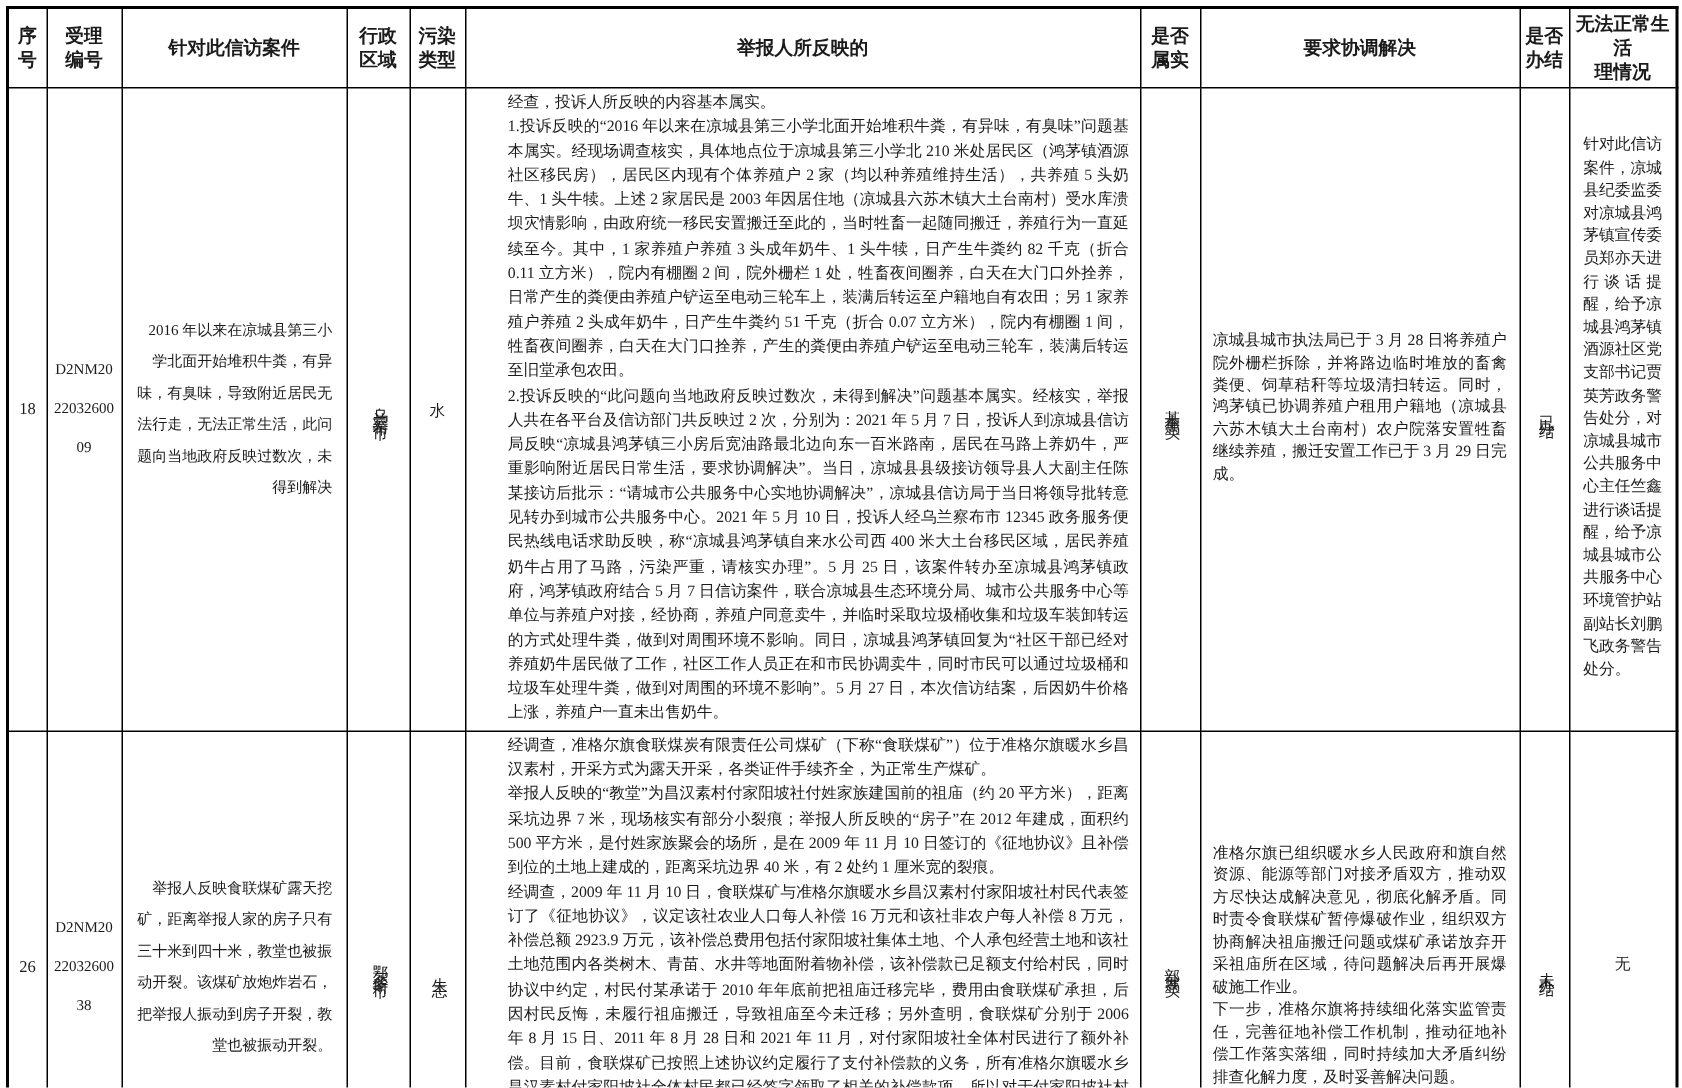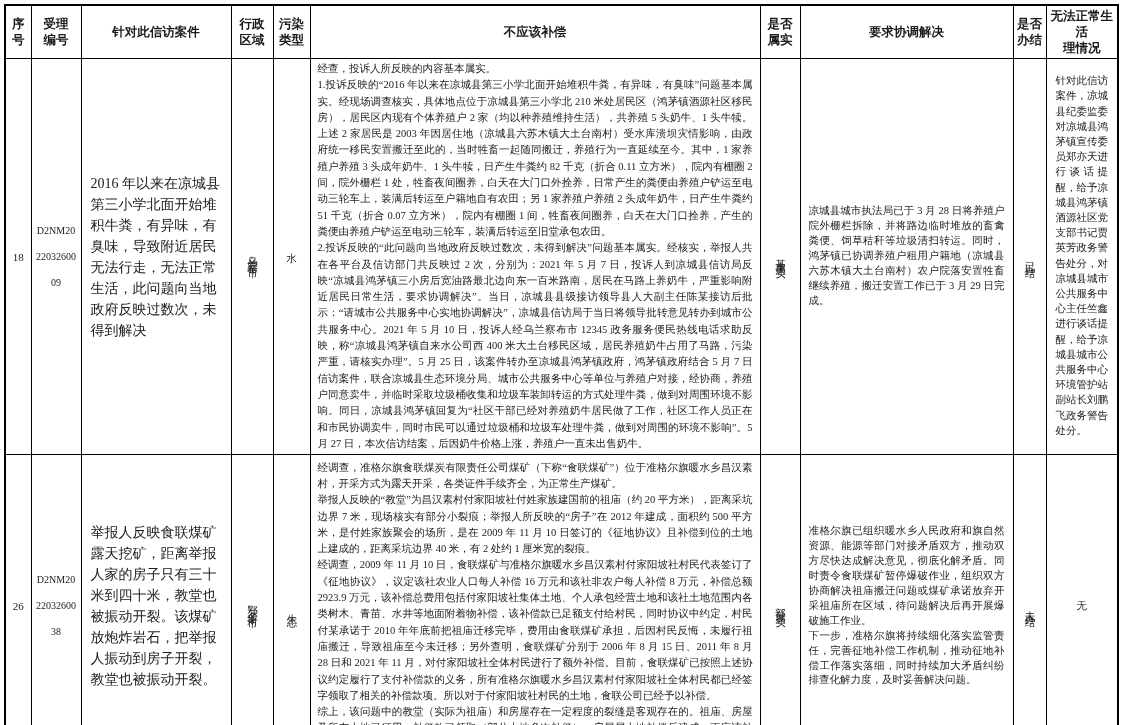--- a/index.html
+++ b/index.html
@@ -47,32 +47,33 @@
   }
   td.c-no {
     text-align: center;
     font-size: 10px;
     line-height: 26px;
     word-break: break-all;
     padding: 16px 3px;
     margin-left: 36px;
   }
   td.c-problem .cell-text {
-    font-size: 14px;
+    font-size: 10px;
     line-height: 21px;
-    text-align: left;
+    text-align: right;
     padding: 0 9px;
     white-space: pre-wrap;
   }
   td.c-invest .cell-text {
     font-size: 10.5px;
     line-height: 16.3px;
     text-align: justify;
     padding: 2px 7px;
     white-space: pre-wrap;
+    margin-left: 21px;
   }
   td.c-handle .cell-text {
     font-size: 10.5px;
     line-height: 14.9px;
     text-align: justify;
     padding: 2px 8px;
     white-space: pre-wrap;
   }
   td.c-resp .cell-text {
     font-size: 10.5px;
@@ -119,21 +120,21 @@
       <tr>
         <th>序
 号</th>
         <th>受理
 编号</th>
         <th>针对此信访案件</th>
         <th>行政
 区域</th>
         <th>污染
 类型</th>
-        <th>不应该补偿</th>
+        <th>举报人所反映的</th>
         <th>是否
 属实</th>
         <th>要求协调解决</th>
         <th>是否
 办结</th>
         <th>无法正常生活
 理情况</th>
       </tr>
     </thead>
     <tbody>

